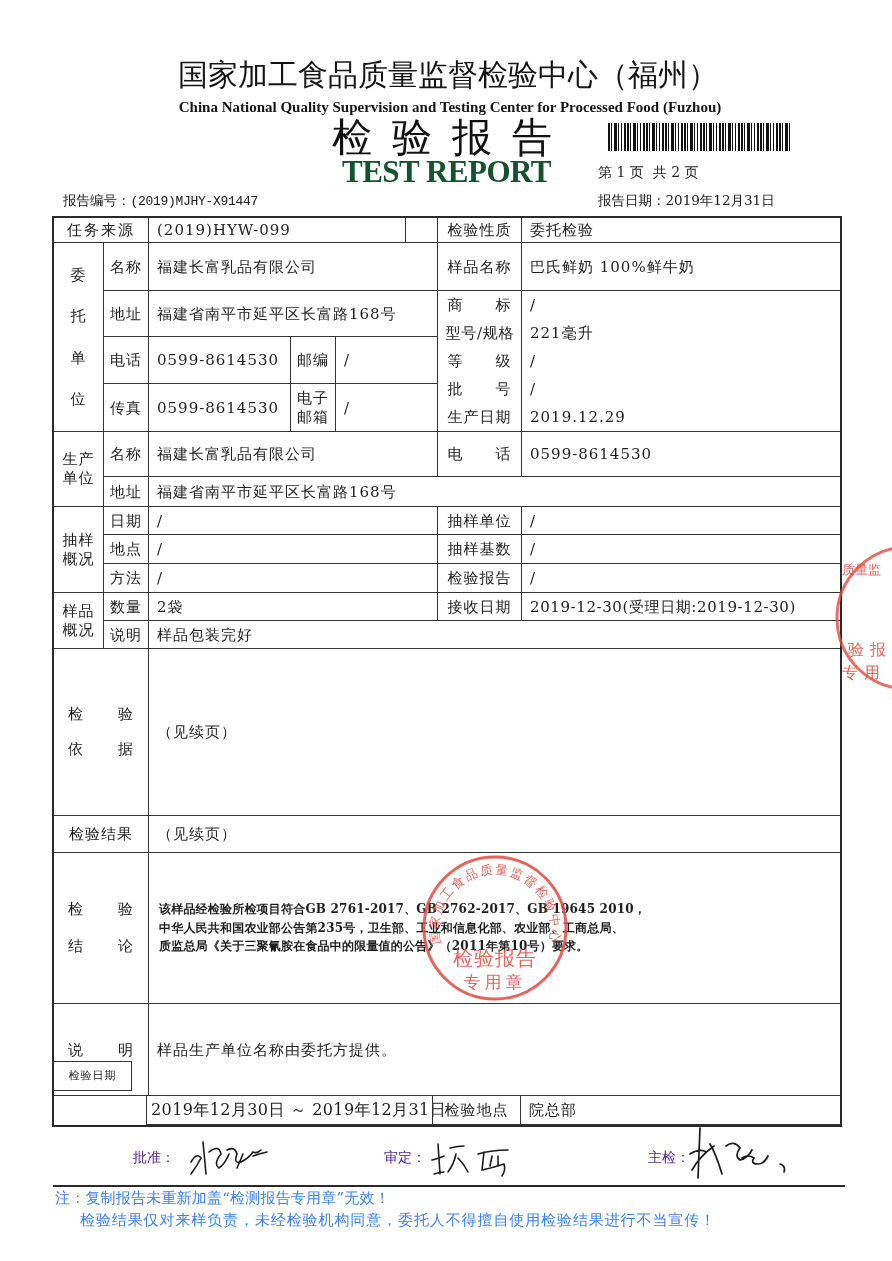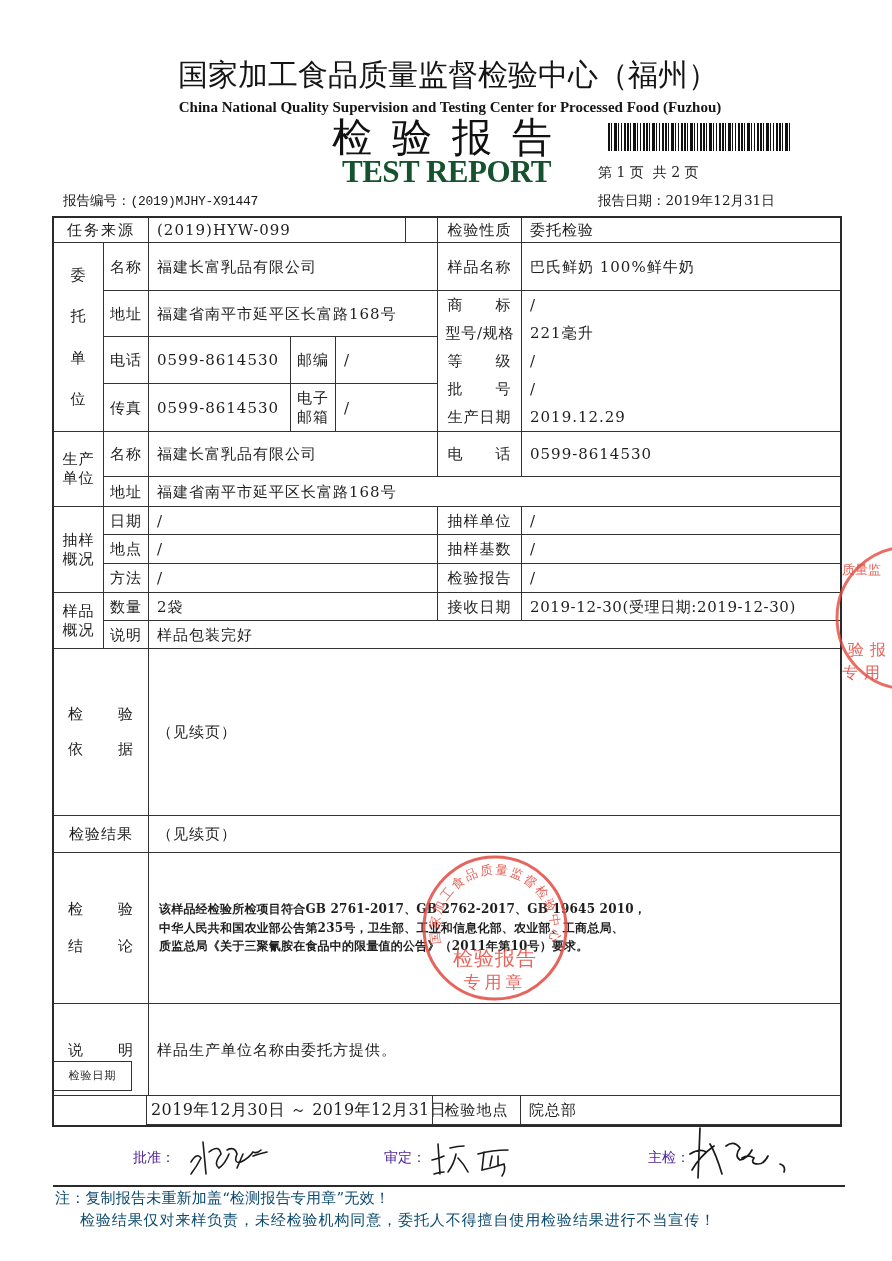--- a/index.html
+++ b/index.html
@@ -44,21 +44,21 @@
   .stack > div { height: 28px; line-height: 28px; }
   .stack.labs > div { display: flex; justify-content: center; }
   .stack.vals > div { padding-left: 8px; }
   .concl { display: block; padding-left: 10px; font-size: 12px; letter-spacing: 0.2px; line-height: 18.5px; font-weight: bold; }
   .concl > span { display: block; white-space: nowrap; }
   .datev { padding-left: 4px; font-size: 16px; letter-spacing: 0.4px; }
 
   
   .sig-label { top: 1148px; font-size: 14px; line-height: 18px; color: #4c1d95; }
   .rule { left: 53px; top: 1185px; width: 792px; height: 0; border-top: 2px solid #2a2a2a; }
-  .note { font-size: 15px; line-height: 20px; color: #0c4a6e; white-space: nowrap; }
+  .note { font-size: 15px; line-height: 20px; color: #3b82f6; white-space: nowrap; }
   .note1 { left: 55px; top: 1188px; letter-spacing: 0.2px; }
   .note2 { left: 80px; top: 1210px; letter-spacing: 0.9px; }
 </style>
 </head>
 <body>
 
 <div id="page">
 
   <div class="abs title-cn">国家加工食品质量监督检验中心（福州）</div>
   <div class="abs title-en">China National Quality Supervision and Testing Center for Processed Food (Fuzhou)</div>

